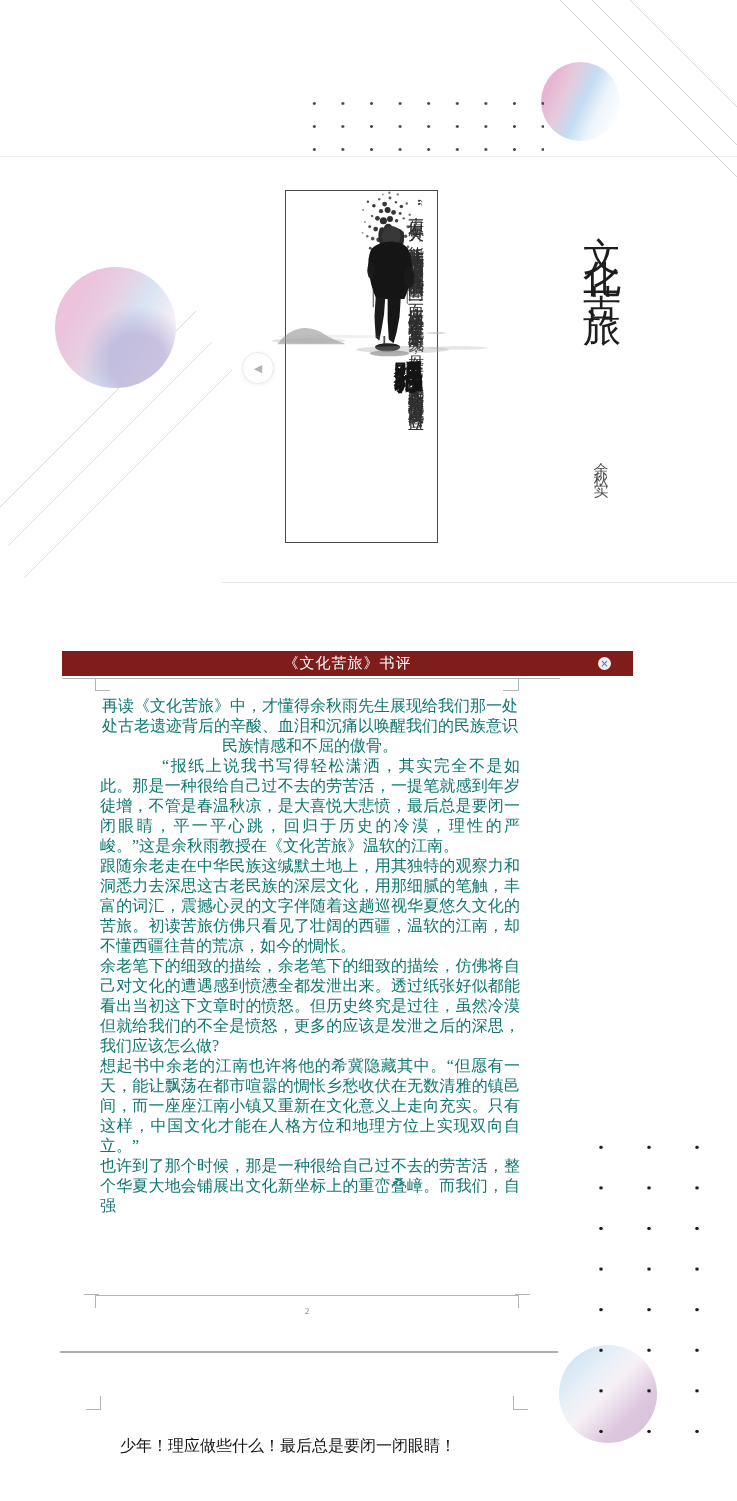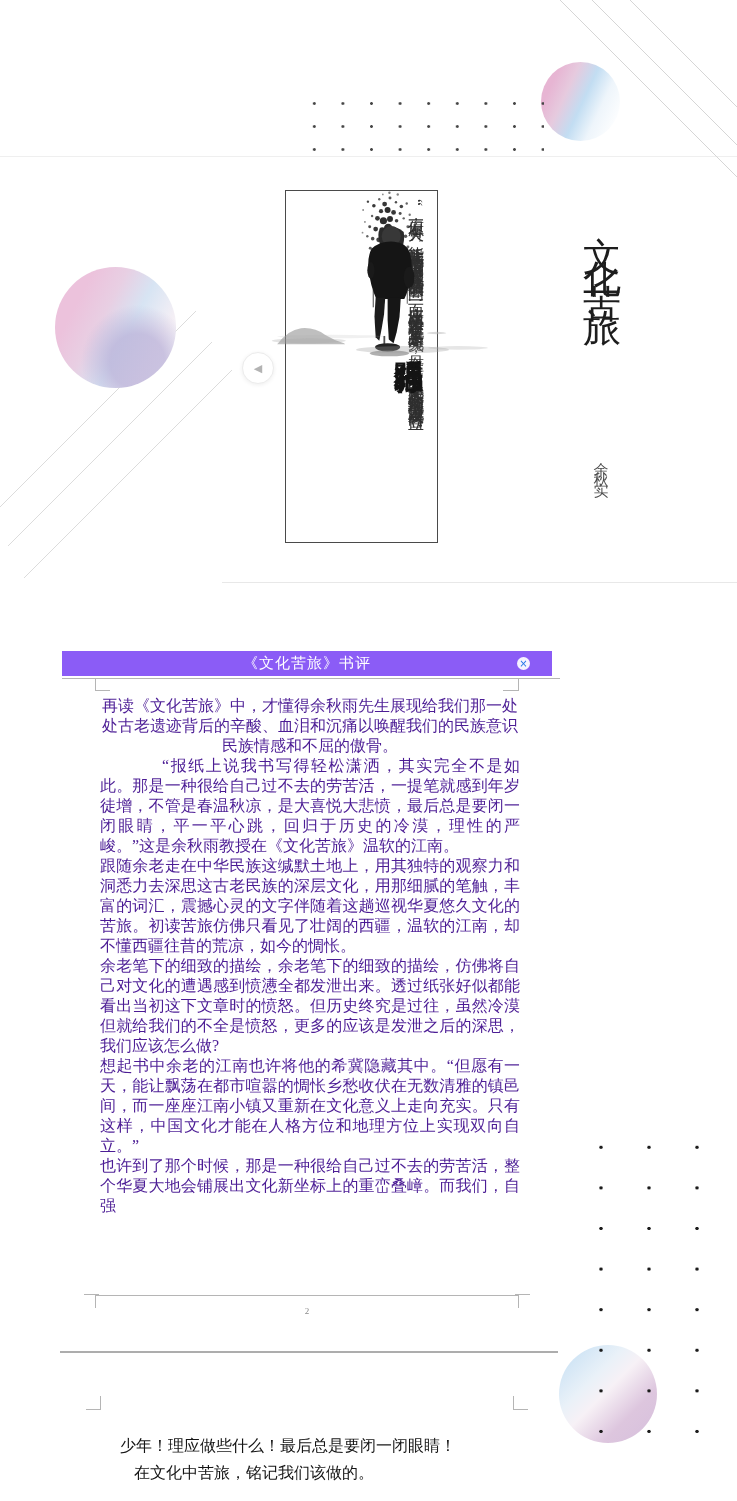--- a/index.html
+++ b/index.html
@@ -44,34 +44,34 @@
   .quote-text{writing-mode:vertical-rl;height:336px;width:137px;margin:8px 7px;
     font-size:16px;line-height:27.2px;letter-spacing:1.6px;color:#2f2f2f;}
   .overlay-callig{left:394px;top:336px;writing-mode:vertical-rl;
     font-size:29px;line-height:1;letter-spacing:2px;font-weight:700;color:#141414;}
   .cover-title{left:583px;top:206px;writing-mode:vertical-rl;
     font-size:38px;line-height:1;letter-spacing:24px;color:#1d1d1d;}
   .cover-author{left:593px;top:450px;writing-mode:vertical-rl;
     font-size:15px;line-height:1;letter-spacing:10px;color:#4c4c4c;}
 
   
-  .titlebar{left:62px;top:651px;width:490px;height:25px;background:#8b5cf6;
+  .titlebar{left:62px;top:651px;width:571px;height:25px;background:#7f1d1d;
     display:flex;align-items:center;justify-content:center;}
   .titlebar .t{color:#fff;font-size:15px;letter-spacing:1px;}
   .close-btn{position:absolute;right:22px;top:6px;width:13px;height:13px;border-radius:50%;
     background:rgba(255,255,255,.92);color:#2677e8;font-size:10px;line-height:13px;
     text-align:center;cursor:pointer;font-family:"DejaVu Sans",sans-serif;}
 
   .pb-line{background:#b5b5b5;}
   .page2-topline{left:62px;top:678px;width:498px;height:1px;}
   .tick{width:1px;height:13px;background:#b5b5b5;}
   .jog{height:1px;width:15px;background:#b5b5b5;}
 
   .review-body{left:100px;top:696px;width:420px;font-size:16px;line-height:20px;
-    text-align:justify;text-justify:inter-ideograph;color:#4c1d95;}
+    text-align:justify;text-justify:inter-ideograph;color:#0f766e;}
   .review-body p{margin:0;}
   .review-body p.center{text-align:center;}
   .review-body p.ind{text-indent:62px;}
 
   .pagenum{left:62px;top:1306px;width:490px;text-align:center;font-size:9px;color:#8a8a8a;}
   .divider{left:60px;top:1351px;width:498px;height:2px;background:#adadad;}
 
   .page3-body{left:120px;top:1432px;width:430px;font-size:16px;line-height:27px;color:#141414;}
   .page3-body p{margin:0;}
   .page3-body p.ind2{padding-left:14px;}
@@ -212,16 +212,15 @@
 
   <div class="abs divider"></div>
 
   <div class="abs tick" style="left:100px;top:1396px;height:14px;"></div>
   <div class="abs jog" style="left:86px;top:1409px;"></div>
   <div class="abs tick" style="left:513px;top:1396px;height:14px;"></div>
   <div class="abs jog" style="left:513px;top:1409px;"></div>
 
   <div class="abs page3-body">
     <p>少年！理应做些什么！最后总是要闭一闭眼睛！</p>
-    <p class="ind2">在文化中苦旅，铭记我们该做的。</p>
   </div>
 
 </div>
 
 </body></html>

